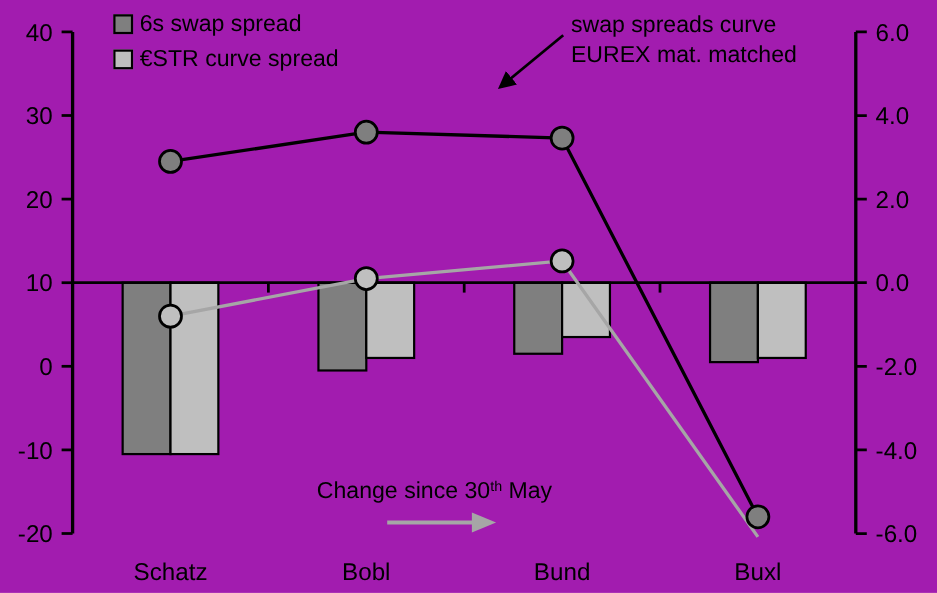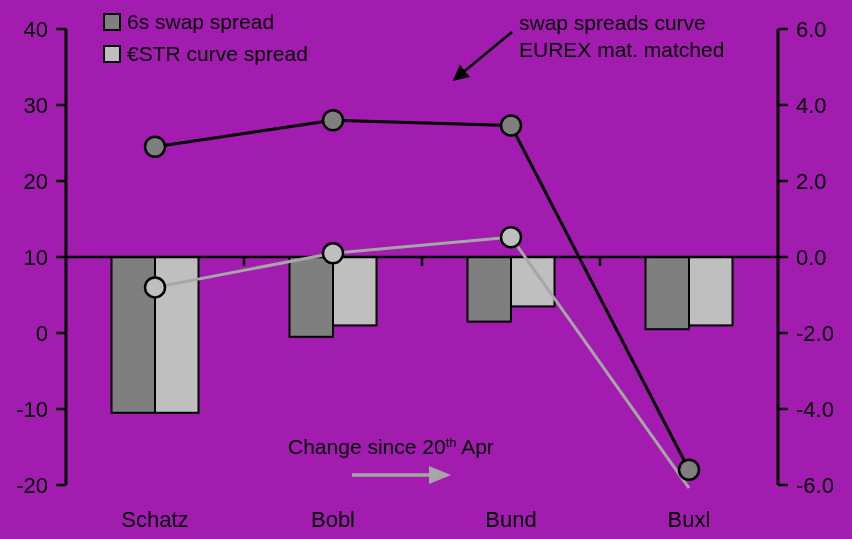--- a/index.html
+++ b/index.html
@@ -133,16 +133,16 @@
       <span class="legend-label">€STR curve spread</span>
     </div>
   </div>
 
   <div class="anno-eurex">
     <div>swap spreads curve</div>
     <div>EUREX mat. matched</div>
   </div>
 
   <div class="anno-change">
-    <span>Change since 20</span><span class="sup">th</span><span> Apr</span>
+    <span>Change since 30</span><span class="sup">th</span><span> May</span>
   </div>
 
 </div>
 
 </body></html>

